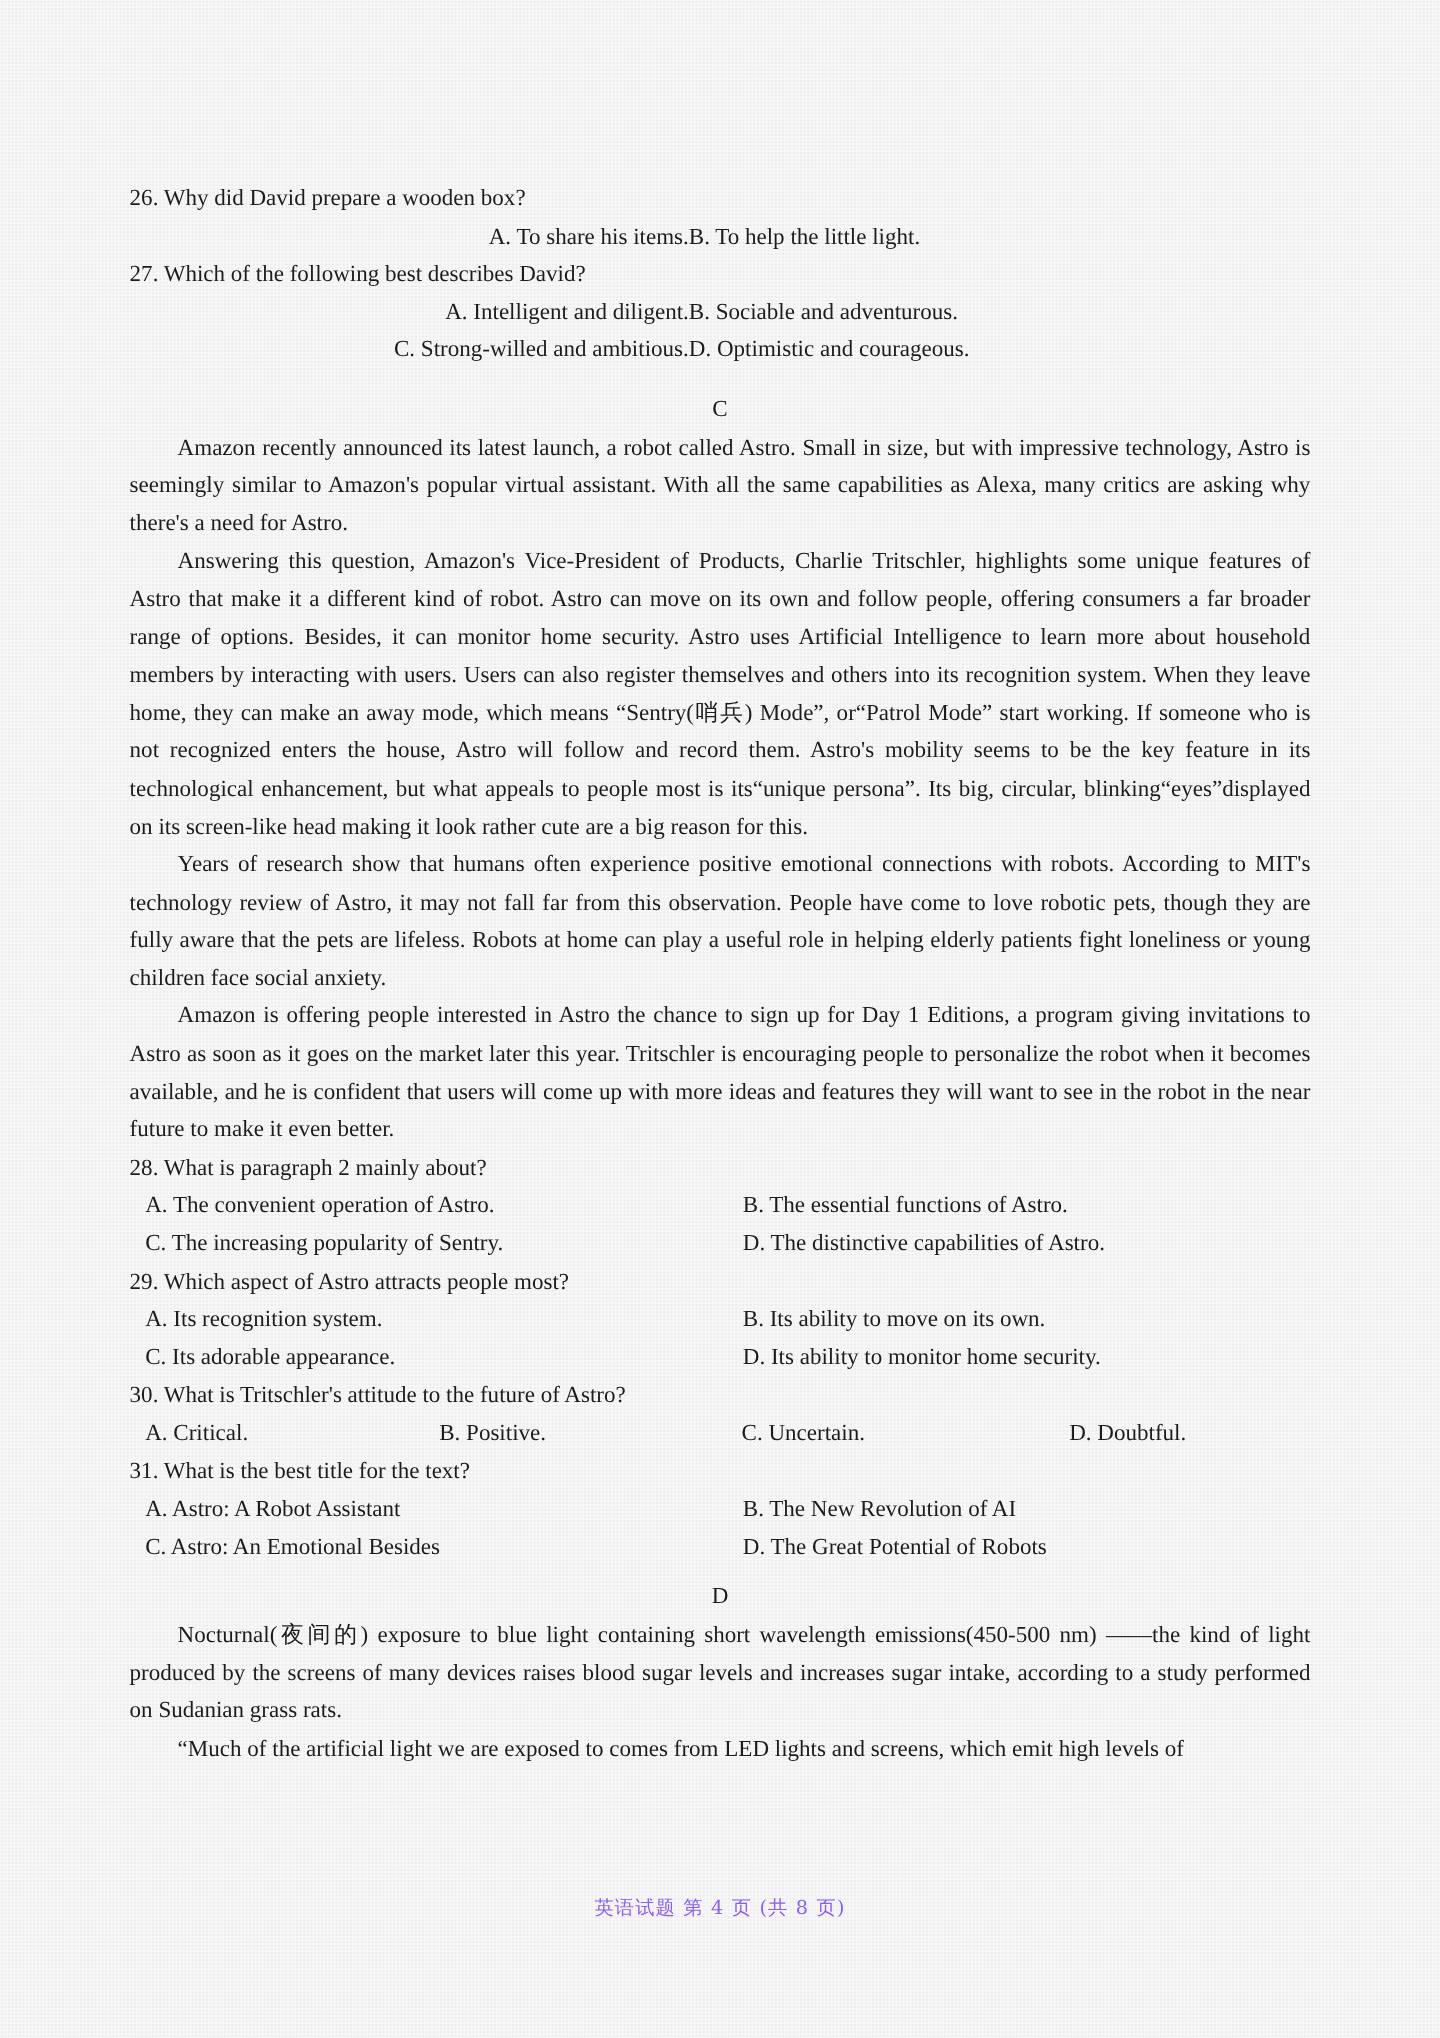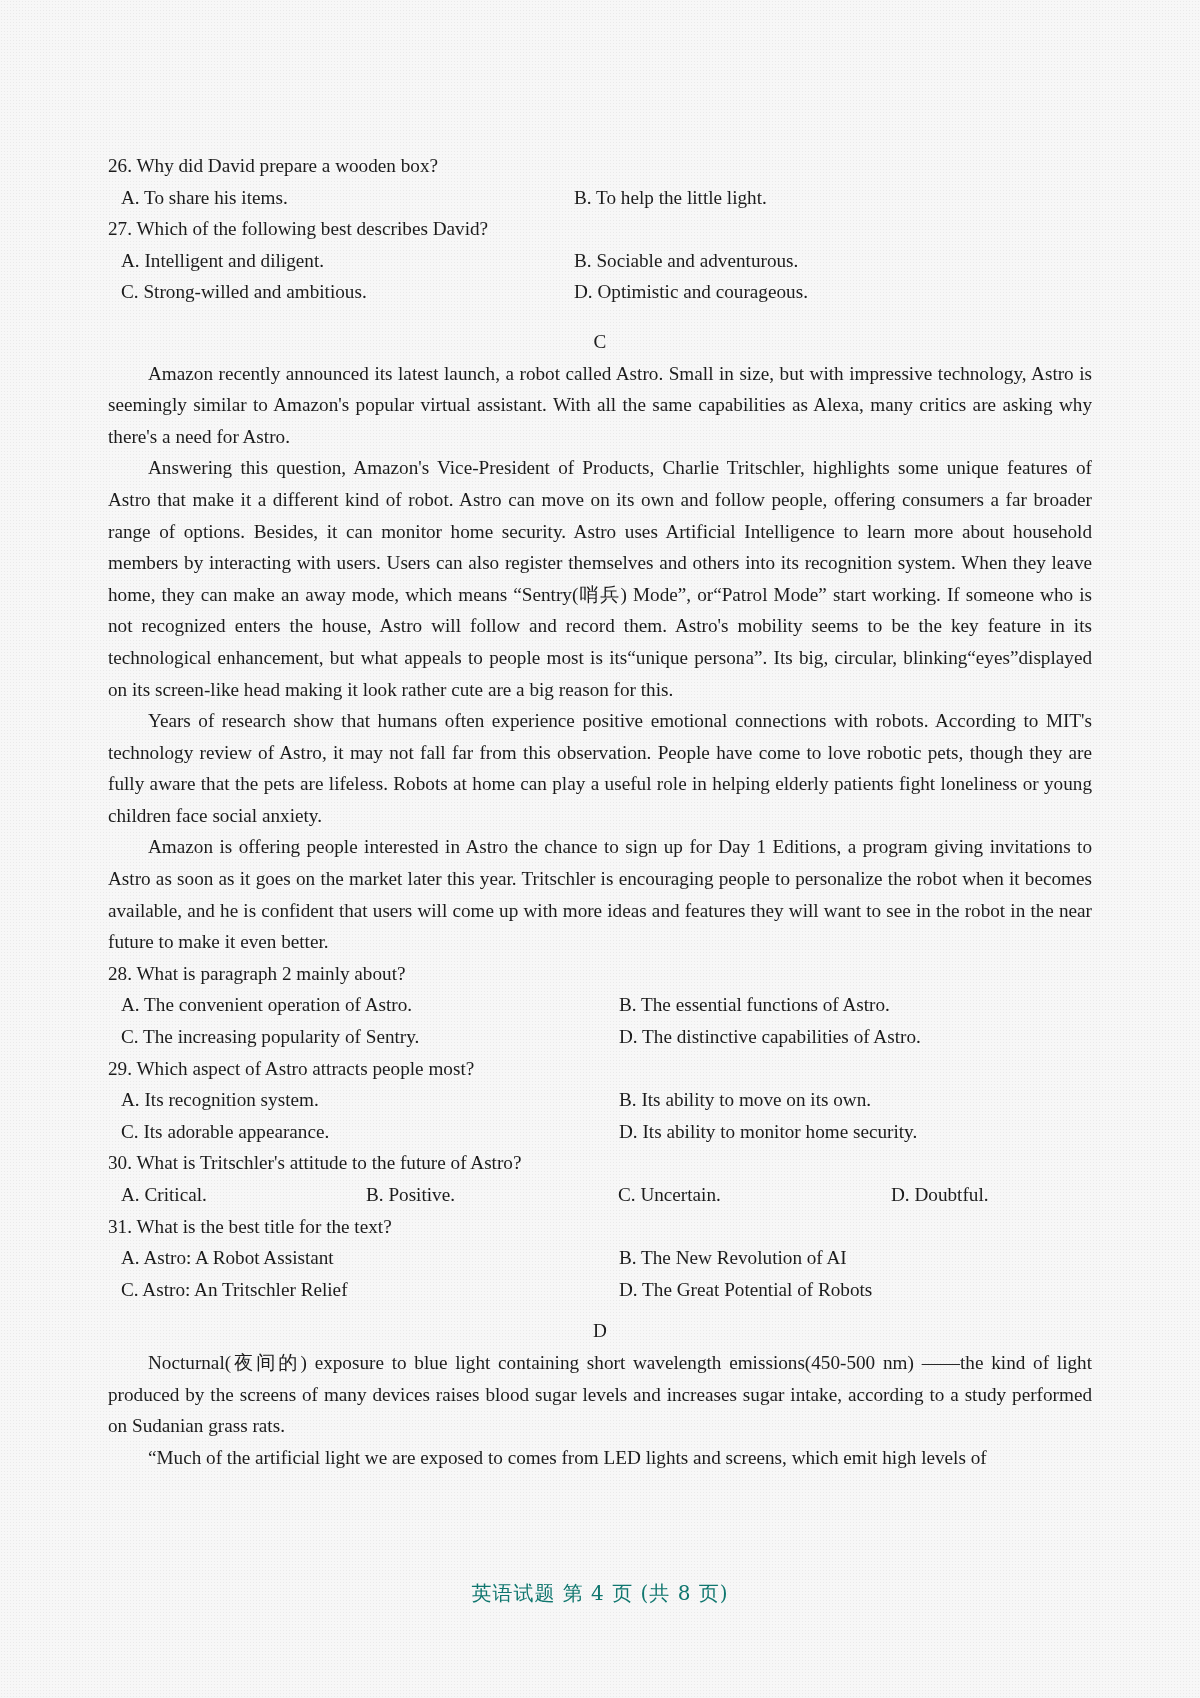--- a/index.html
+++ b/index.html
@@ -10,33 +10,33 @@
       radial-gradient(rgba(0,0,0,0.05) 0.6px, transparent 0.7px);
     background-size:3px 3px;
     font-family:"Liberation Serif","DejaVu Serif",serif;
     color:#1c1c1c;
   }
   .page { position:absolute; left:108px; top:150px; width:984px; }
   .line { font-size:19.2px; line-height:31.6px; height:31.6px; white-space:nowrap; }
   .q { padding-left:0; }
   .opts { display:flex; height:31.6px; line-height:31.6px; font-size:19.2px; white-space:nowrap; }
   .opts .o { display:block; }
-  .opt2a .o:nth-child(1) { width:453px; padding-left:13px; }
+  .opt2a .o:nth-child(1) { width:453px; padding-left:13px;text-align:right; }
   .opt2b .o:nth-child(1) { width:498px; padding-left:13px; }
   .opt4 .o:nth-child(1) { width:245px; padding-left:13px; }
   .opt4 .o:nth-child(2) { width:252px; }
   .opt4 .o:nth-child(3) { width:273px; }
   .section-letter { text-align:center; font-size:19.2px; line-height:31.6px; height:31.6px; margin-top:10px; }
   .para {
     font-size:19.2px; line-height:31.6px; text-align:justify;
     text-indent:40px; margin:0;
   }
   .footer {
     position:absolute; left:0; width:1200px; top:1580px; text-align:center;
-    font-size:20px; letter-spacing:1px; color:#0f766e;
+    font-size:16px; letter-spacing:1px; color:#8b5cf6;
     font-family:"DejaVu Serif","Liberation Serif",serif;
   }
 </style>
 </head>
 <body>
 
 <div class="page">
 
   <div class="question">
     <div class="line q">26. Why did David prepare a wooden box?</div>
@@ -100,21 +100,21 @@
     </div>
   </div>
 
   <div class="question">
     <div class="line q">31. What is the best title for the text?</div>
     <div class="opts opt2b">
       <span class="o">A. Astro: A Robot Assistant</span>
       <span class="o">B. The New Revolution of AI</span>
     </div>
     <div class="opts opt2b">
-      <span class="o">C. Astro: An Tritschler Relief</span>
+      <span class="o">C. Astro: An Emotional Besides</span>
       <span class="o">D. The Great Potential of Robots</span>
     </div>
   </div>
 
   <div class="section-letter" style="margin-top:10px;">D</div>
   <div>
     <p class="para">Nocturnal(夜间的) exposure to blue light containing short wavelength emissions(450-500 nm) ——the kind of light produced by the screens of many devices raises blood sugar levels and increases sugar intake, according to a study performed on Sudanian grass rats.</p>
     <p class="para" style="text-align:left;">“Much of the artificial light we are exposed to comes from LED lights and screens, which emit high levels of</p>
   </div>
 

